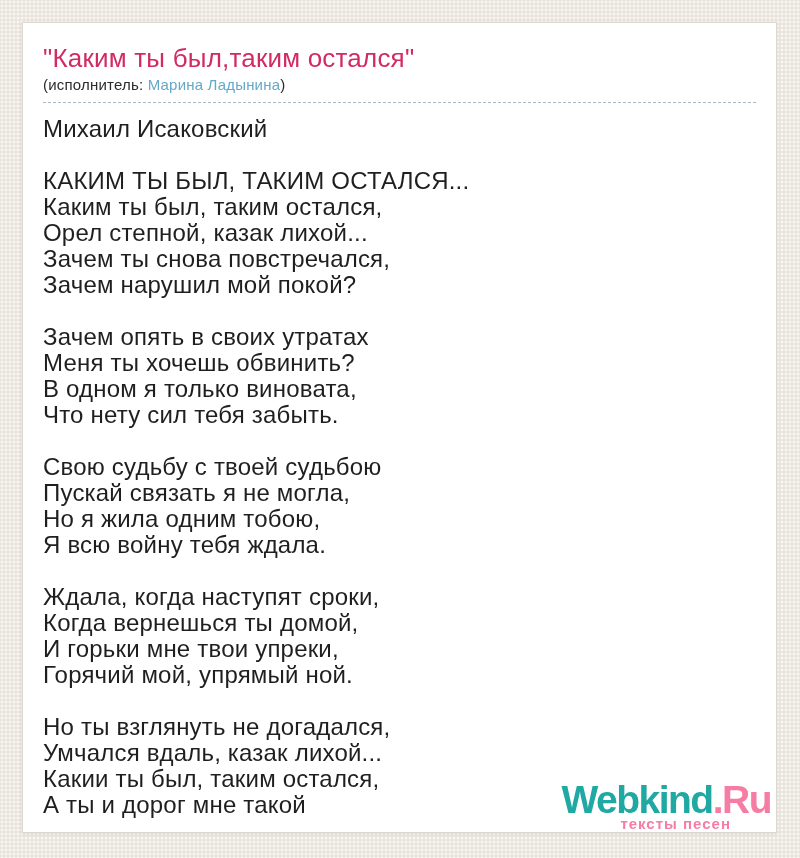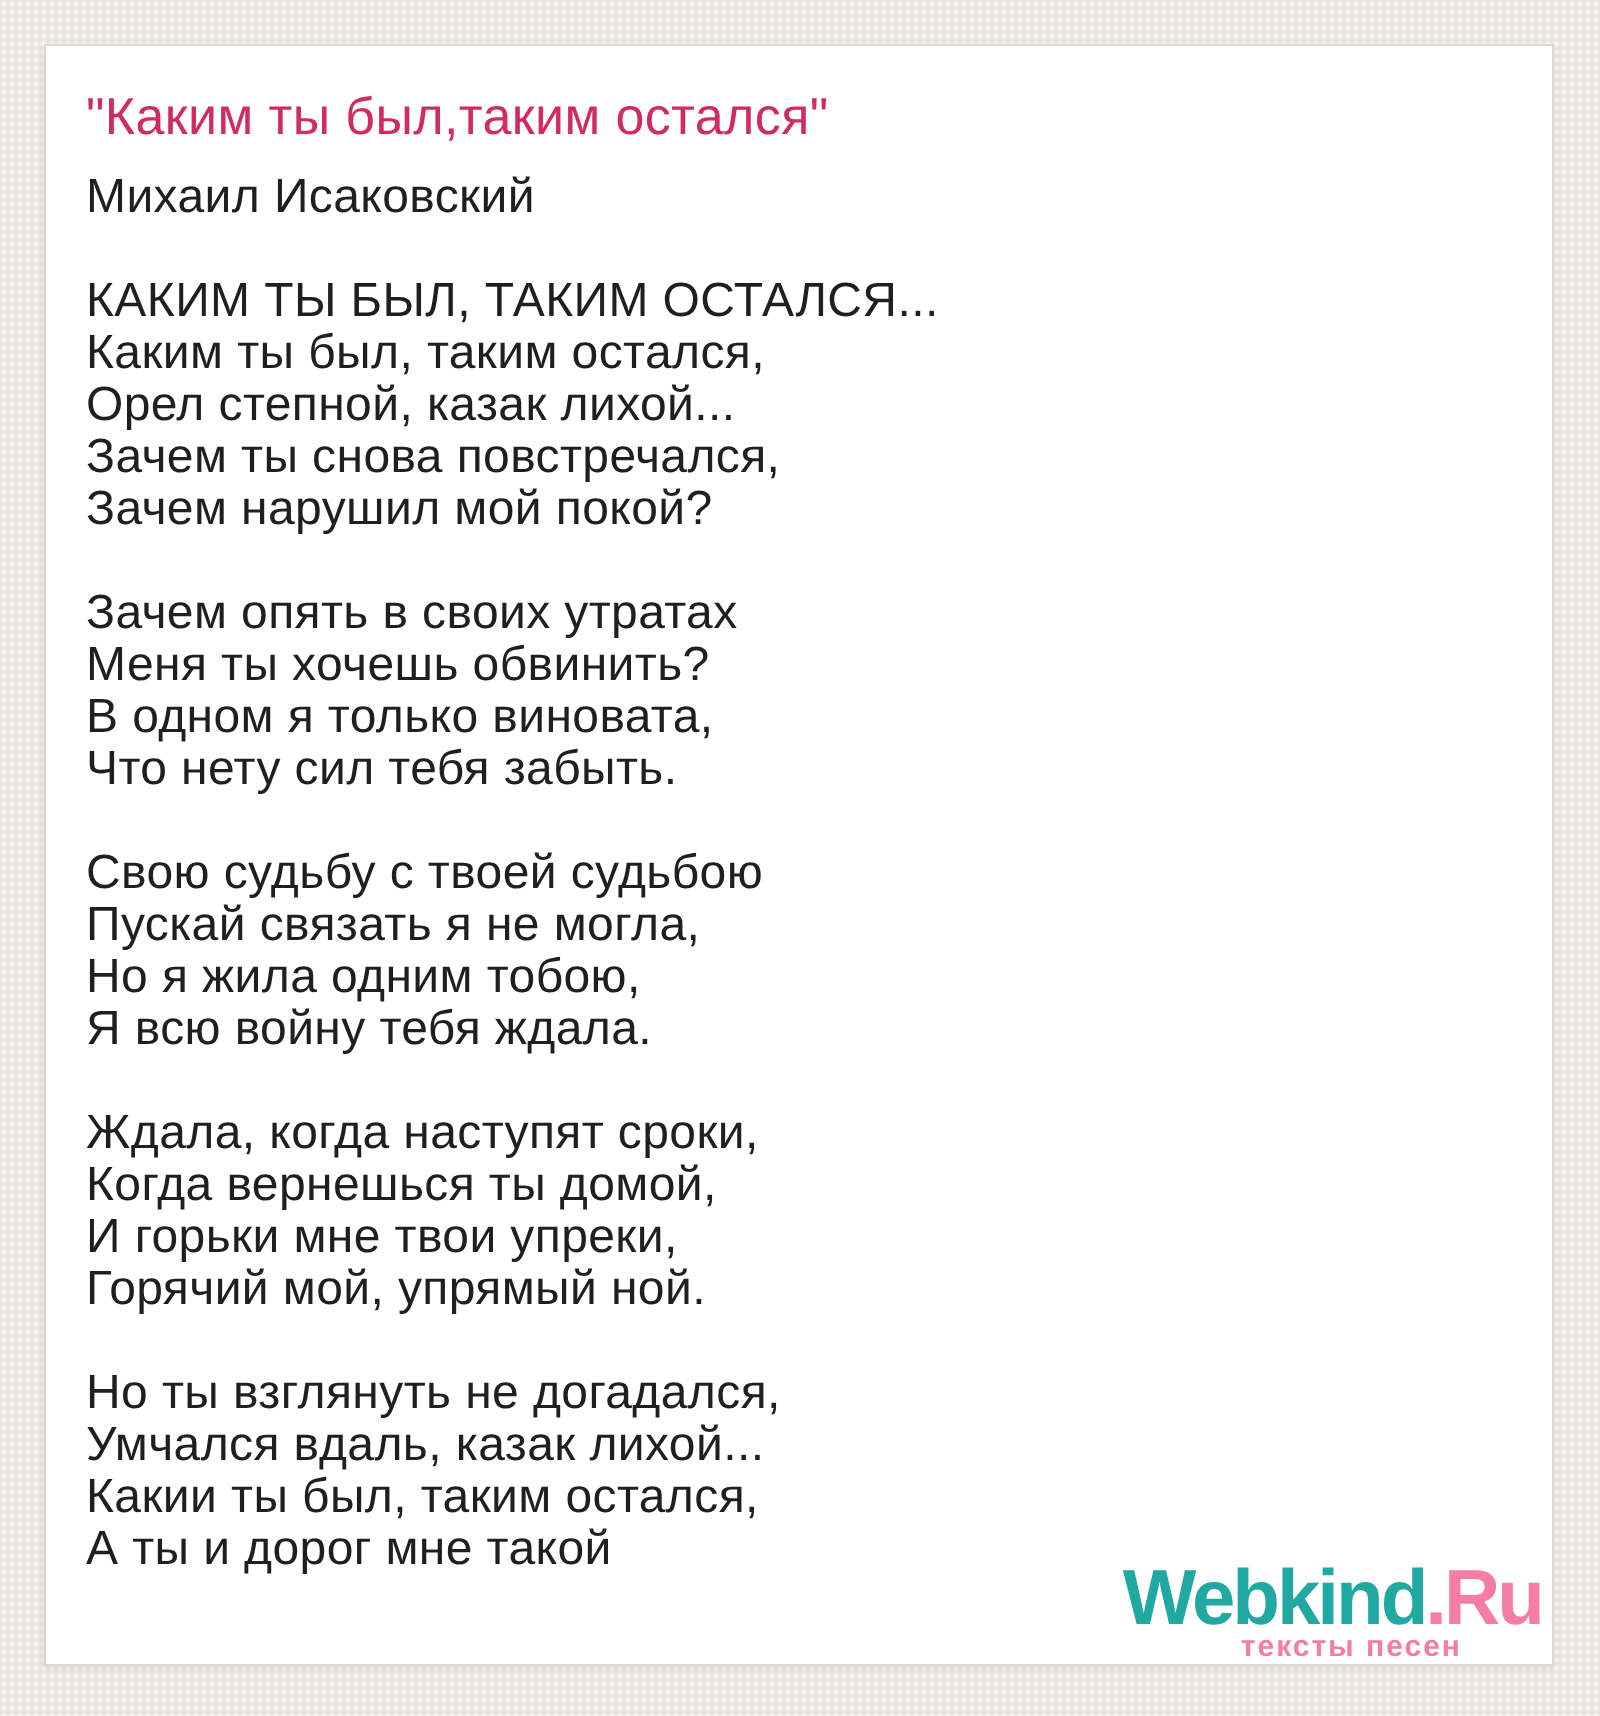--- a/index.html
+++ b/index.html
@@ -85,20 +85,21 @@
     padding-right: 40px;
   }
 </style>
 </head>
 <body>
 
 <div class="card">
 
   <h1 class="song-title">"Каким ты был,таким остался"</h1>
 
+  <div class="artist-line"><span>(исполнитель: </span><a class="artist-link">Марина Ладынина</a><span>)</span></div>
 
   <div class="lyrics">Михаил Исаковский
 
 КАКИМ ТЫ БЫЛ, ТАКИМ ОСТАЛСЯ...
 Каким ты был, таким остался,
 Орел степной, казак лихой...
 Зачем ты снова повстречался,
 Зачем нарушил мой покой?
 
 Зачем опять в своих утратах

